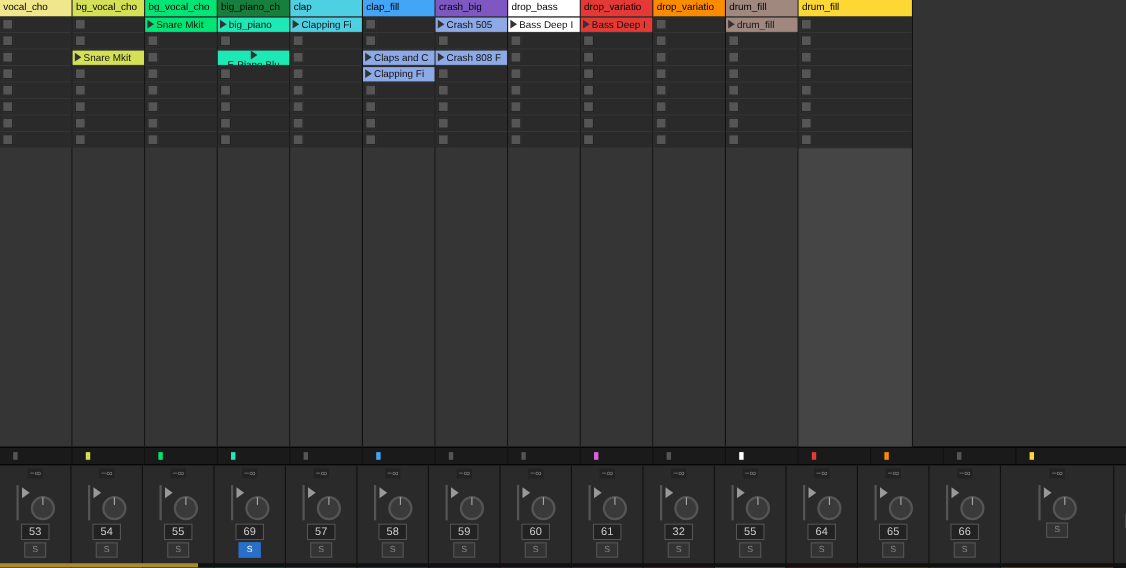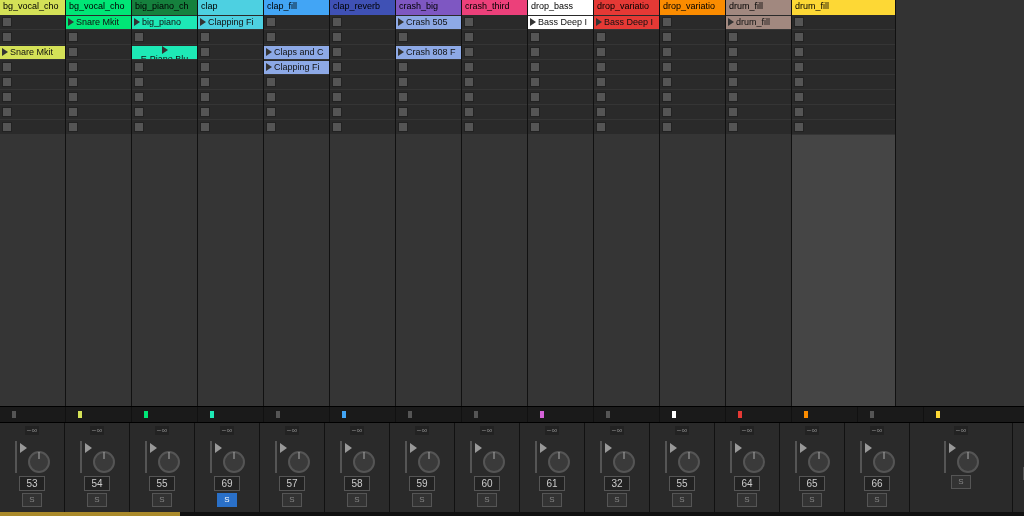--- a/index.html
+++ b/index.html
@@ -39,20 +39,49 @@
   .scrollbar-thumb{position:absolute;left:0;width:180px;height:4px;background:#aa8a2a}
   .filler-col{background:#454545}
 </style>
 </head>
 <body>
 
 <div class="app">
 
   <div class="session" id="session-grid">
 
+  <div class="track-col" style="--c: #f0e68c;">
+        <div class="track-header" style="background: rgb(240, 230, 140);">vocal_cho</div>
+        <div class="slot-grid">
+          <div class="slot">
+            <div class="stop"></div>
+          </div>
+          <div class="slot">
+            <div class="stop"></div>
+          </div>
+          <div class="slot">
+            <div class="stop"></div>
+          </div>
+          <div class="slot">
+            <div class="stop"></div>
+          </div>
+          <div class="slot">
+            <div class="stop"></div>
+          </div>
+          <div class="slot">
+            <div class="stop"></div>
+          </div>
+          <div class="slot">
+            <div class="stop"></div>
+          </div>
+          <div class="slot">
+            <div class="stop"></div>
+          </div>
+        </div>
+      </div>
       <div class="track-col" style="--c: #d4e157;">
         <div class="track-header" style="background: rgb(212, 225, 87);">bg_vocal_cho</div>
         <div class="slot-grid">
           <div class="slot">
             <div class="stop"></div>
           </div>
           <div class="slot">
             <div class="stop"></div>
           </div>
           <div class="slot">
@@ -205,95 +234,37 @@
             <div class="stop"></div>
           </div>
           <div class="slot">
             <div class="stop"></div>
           </div>
           <div class="slot">
             <div class="stop"></div>
           </div>
         </div>
       </div>
-      <div class="track-col" style="--c: #3f51b5;">
-        <div class="track-header" style="background: rgb(63, 81, 181);">clap_reverb</div>
-        <div class="slot-grid">
-          <div class="slot">
-            <div class="stop"></div>
-          </div>
-          <div class="slot">
-            <div class="stop"></div>
-          </div>
-          <div class="slot">
-            <div class="stop"></div>
-          </div>
-          <div class="slot">
-            <div class="stop"></div>
-          </div>
-          <div class="slot">
-            <div class="stop"></div>
-          </div>
-          <div class="slot">
-            <div class="stop"></div>
-          </div>
-          <div class="slot">
-            <div class="stop"></div>
-          </div>
-          <div class="slot">
-            <div class="stop"></div>
-          </div>
-        </div>
-      </div>
       <div class="track-col" style="--c: #7e57c2;">
         <div class="track-header" style="background: rgb(126, 87, 194);">crash_big</div>
         <div class="slot-grid">
           <div class="slot">
             <div class="clip" style="background: rgb(141, 169, 230);">
               <div class="play-btn"></div>
               <span class="clip-label">Crash 505</span>
             </div>
           </div>
           <div class="slot">
             <div class="stop"></div>
           </div>
           <div class="slot">
             <div class="clip" style="background: rgb(141, 169, 230);">
               <div class="play-btn"></div>
               <span class="clip-label">Crash 808 F</span>
             </div>
-          </div>
-          <div class="slot">
-            <div class="stop"></div>
-          </div>
-          <div class="slot">
-            <div class="stop"></div>
-          </div>
-          <div class="slot">
-            <div class="stop"></div>
-          </div>
-          <div class="slot">
-            <div class="stop"></div>
-          </div>
-          <div class="slot">
-            <div class="stop"></div>
-          </div>
-        </div>
-      </div>
-      <div class="track-col" style="--c: #ec407a;">
-        <div class="track-header" style="background: rgb(236, 64, 122);">crash_third</div>
-        <div class="slot-grid">
-          <div class="slot">
-            <div class="stop"></div>
-          </div>
-          <div class="slot">
-            <div class="stop"></div>
-          </div>
-          <div class="slot">
-            <div class="stop"></div>
           </div>
           <div class="slot">
             <div class="stop"></div>
           </div>
           <div class="slot">
             <div class="stop"></div>
           </div>
           <div class="slot">
             <div class="stop"></div>
           </div>

